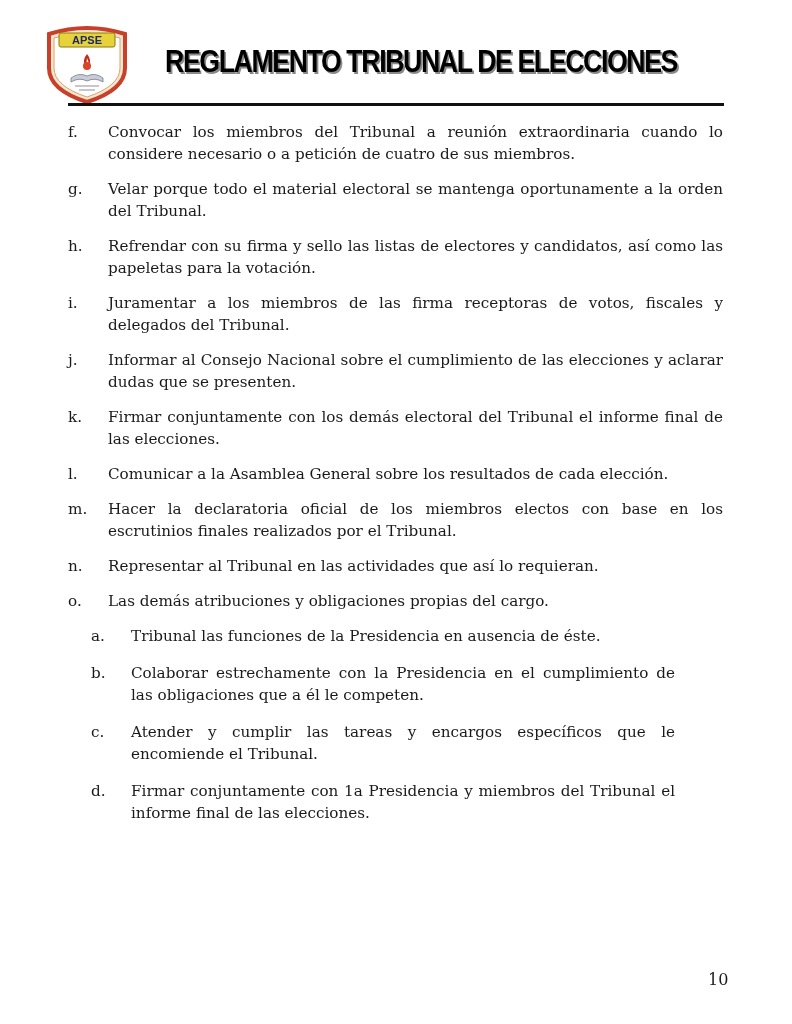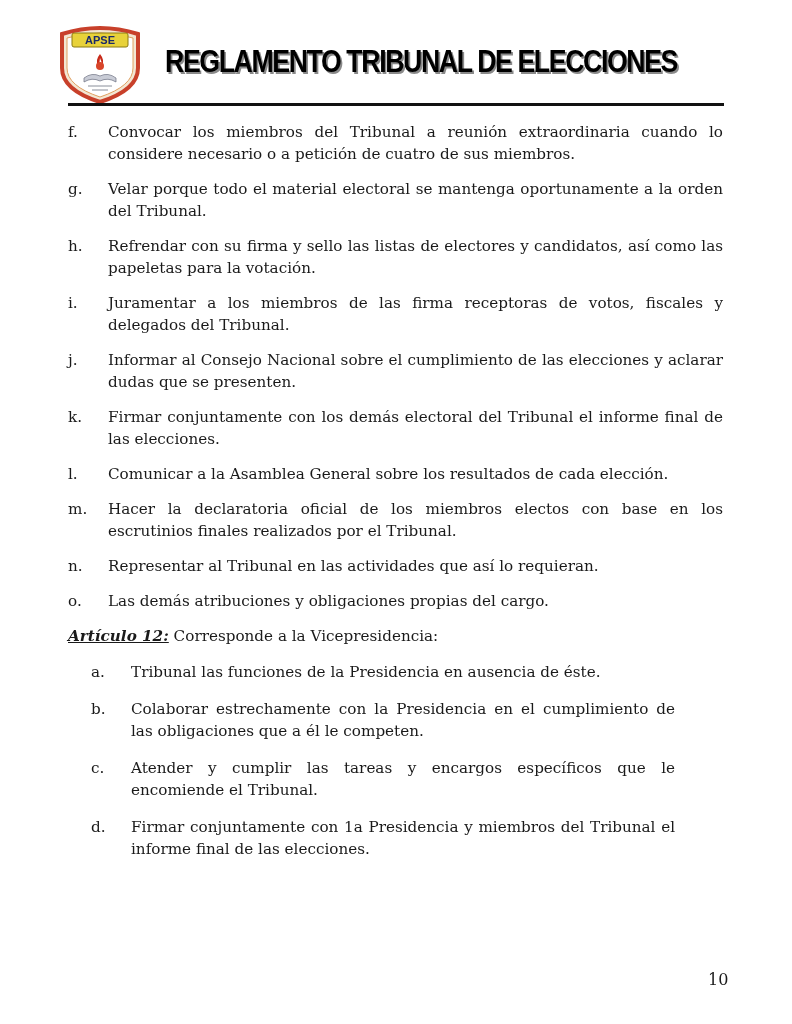--- a/index.html
+++ b/index.html
@@ -10,21 +10,21 @@
     body {
       width: 792px;
       height: 1024px;
       position: relative;
       overflow: hidden;
       font-family: "DejaVu Serif", "Liberation Serif", serif;
       color: #1a1a1a;
     }
     .logo {
       position: absolute;
-      left: 54px;
+      left: 41px;
       top: 24px;
       width: 92px;
       height: 80px;
     }
     .title {
       position: absolute;
       left: 165px;
       top: 44px;
       font-family: "Liberation Sans", sans-serif;
       font-weight: bold;
@@ -148,23 +148,20 @@
     <div class="item">
       <span class="marker">n.</span>
       <span class="text">Representar al Tribunal en las actividades que así lo requieran.</span>
     </div>
     <div class="item">
       <span class="marker">o.</span>
       <span class="text">Las demás atribuciones y obligaciones propias del cargo.</span>
     </div>
   </div>
 
-  <div class="article">
-    <span class="art-label">Artículo 12:</span><span> Corresponde a la Vicepresidencia:</span>
-  </div>
 
   <div class="subitems">
     <div class="item">
       <span class="marker">a.</span>
       <span class="text">Tribunal las funciones de la Presidencia en ausencia de éste.</span>
     </div>
     <div class="item">
       <span class="marker">b.</span>
       <span class="text">Colaborar estrechamente con la Presidencia en el cumplimiento de las obligaciones que a él le competen.</span>
     </div>

